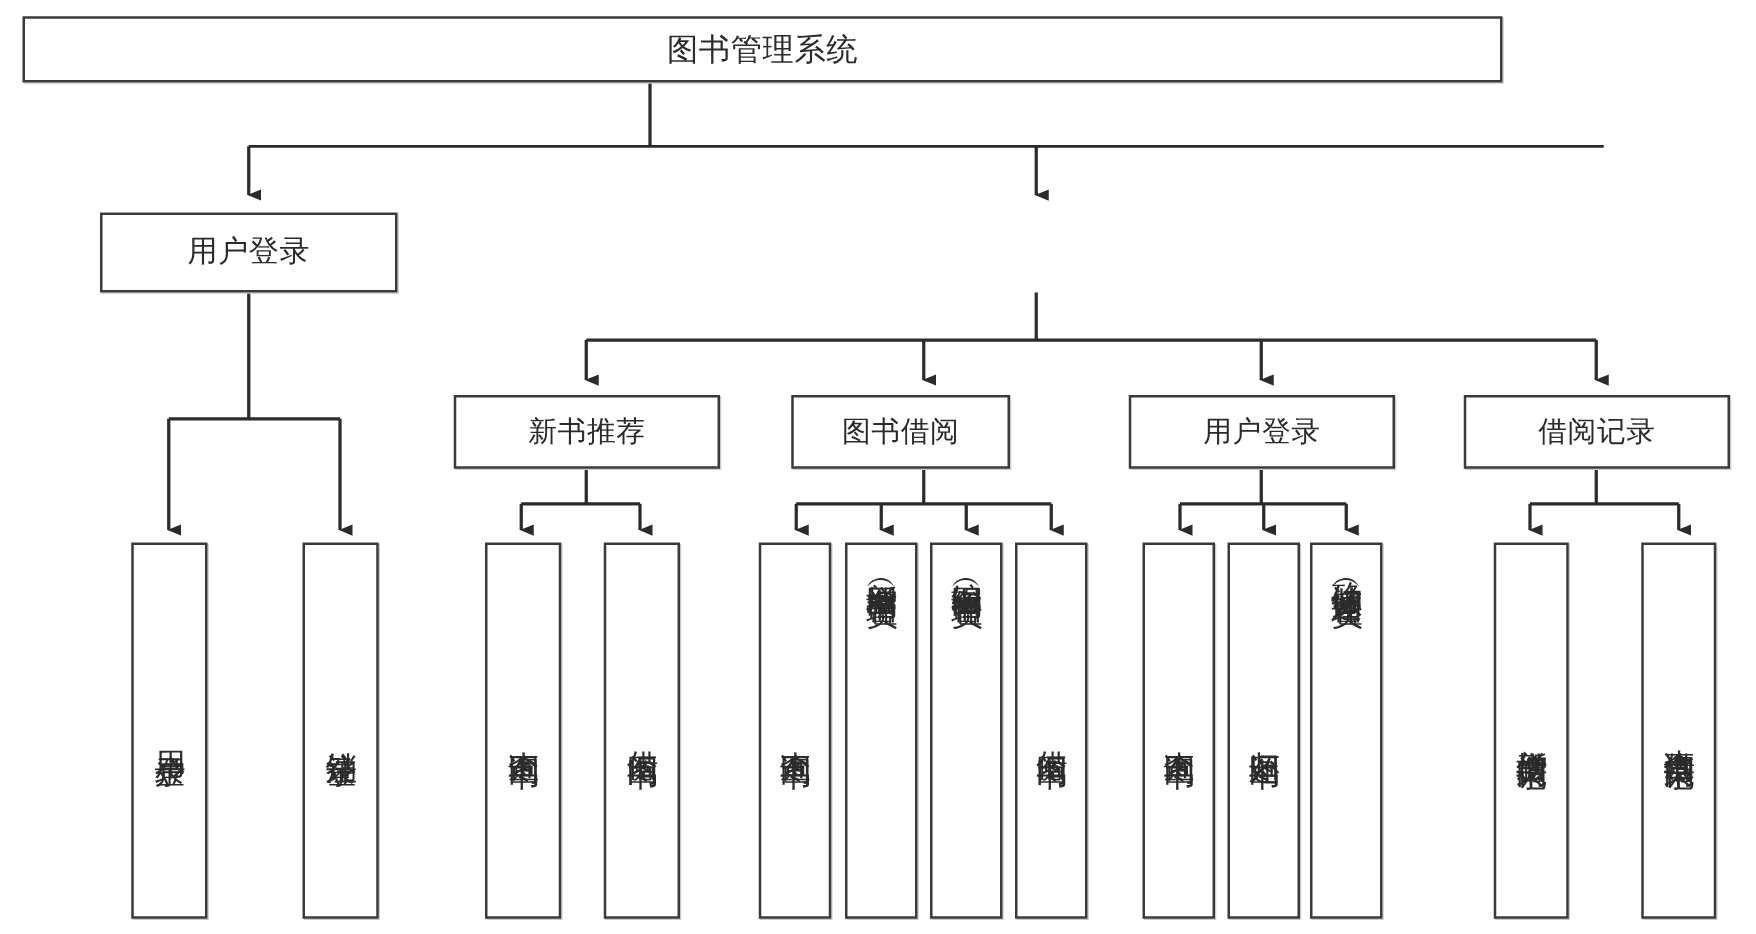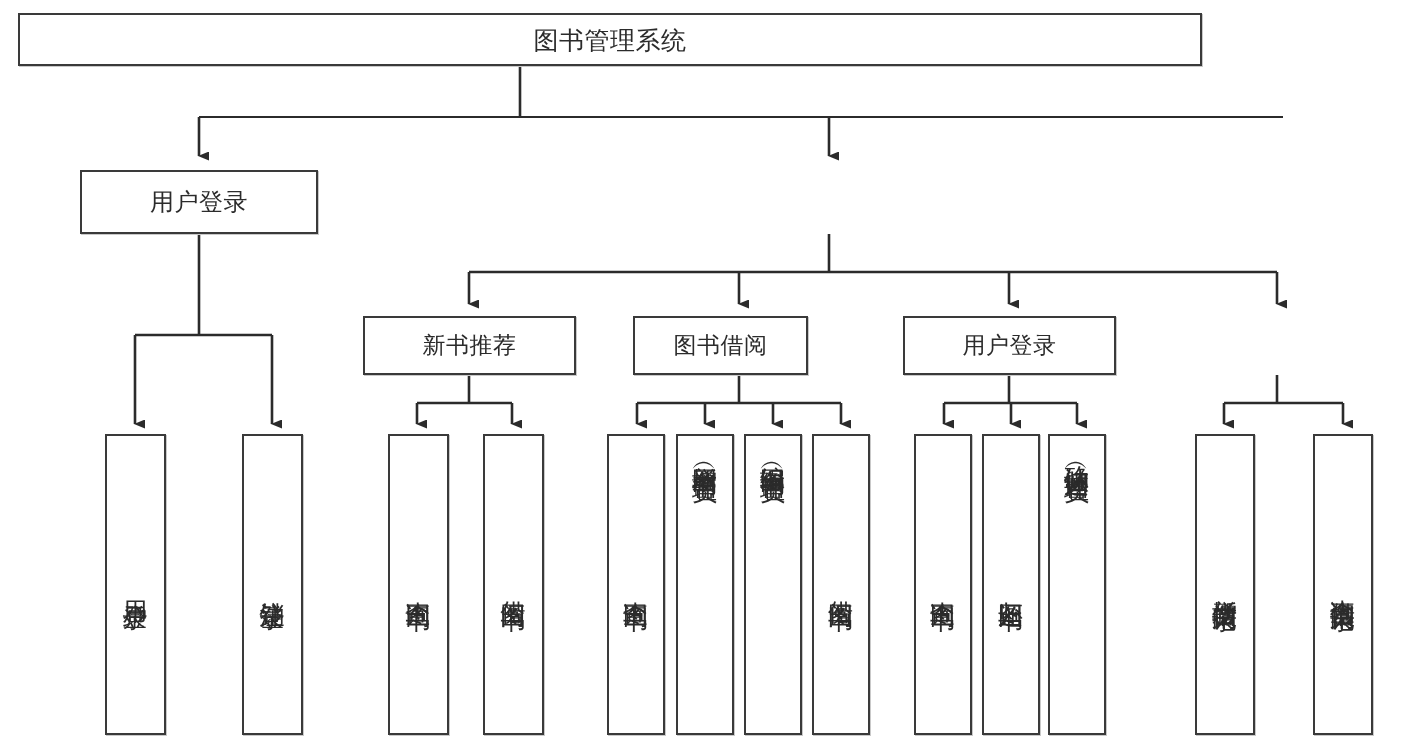--- a/index.html
+++ b/index.html
@@ -146,20 +146,23 @@
   </div>
 
   <div class="node level3" style="left:633px; top:316px; width:175px; height:59px;">
     <span class="node-label">图书借阅</span>
   </div>
 
   <div class="node level3" style="left:903px; top:316px; width:213px; height:59px;">
     <span class="node-label">用户登录</span>
   </div>
 
+  <div class="node level3" style="left:1171px; top:316px; width:213px; height:59px;">
+    <span class="node-label">借阅记录</span>
+  </div>
 
   <div class="node leaf centered" style="left:105px; top:434px; width:61px; height:301px;">
     <span class="node-label">用户登录</span>
   </div>
   <div class="node leaf centered" style="left:242px; top:434px; width:61px; height:301px;">
     <span class="node-label">注销登录</span>
   </div>
 
   <div class="node leaf centered" style="left:388px; top:434px; width:61px; height:301px;">
     <span class="node-label">查询图书</span>

